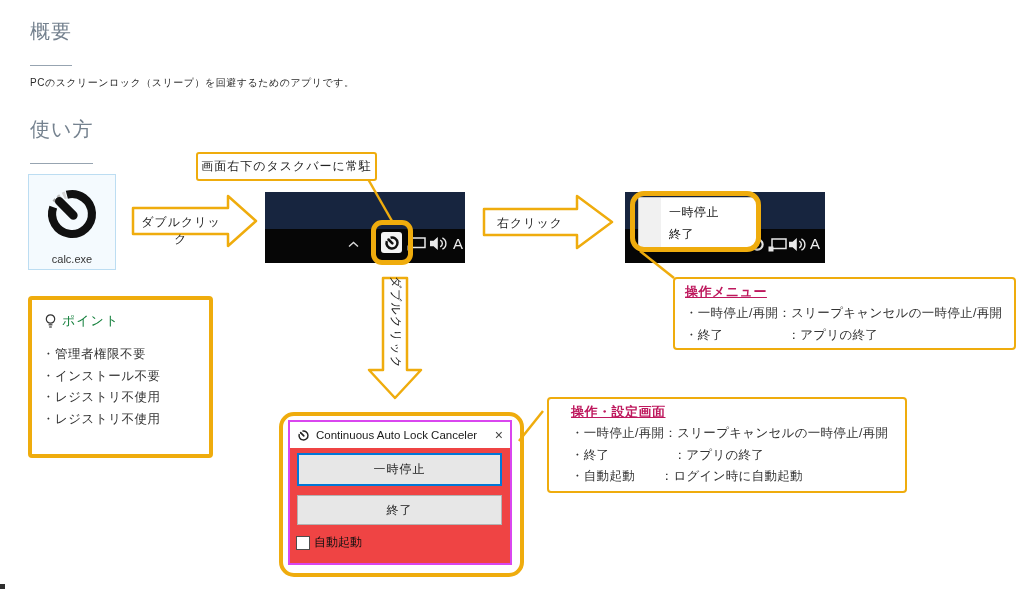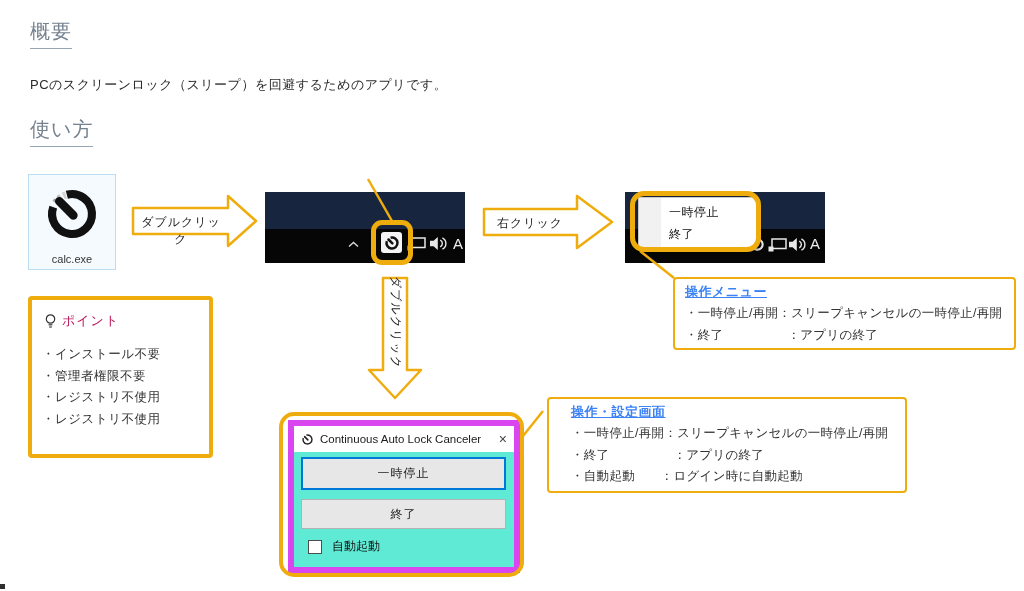--- a/index.html
+++ b/index.html
@@ -2,39 +2,39 @@
 <html><head>
 <meta charset="utf-8">
 <style>
   html,body{margin:0;padding:0;background:#ffffff;}
   .screen{position:relative;width:1024px;height:591px;background:#fff;overflow:hidden;
           font-family:"Liberation Sans","DejaVu Sans",sans-serif;color:#333;}
   .abs{position:absolute;}
 
   
   .h2{font-size:20px;color:#75828F;letter-spacing:1px;}
-  .h2 span{display:inline-block;padding-bottom:3px;border-bottom:1px solid #97A4B1;}
-  .desc{font-size:13px;color:#2b2b2b;letter-spacing:.5px;}
+  .h2 span{display:inline-block;padding-bottom:20px;border-bottom:1px solid #97A4B1;}
+  .desc{font-size:10px;color:#2b2b2b;letter-spacing:.5px;}
 
   
   svg.overlay{position:absolute;left:0;top:0;z-index:3;pointer-events:none;}
   .arrow-label{position:absolute;z-index:4;font-size:12px;color:#222;text-align:center;letter-spacing:1px;}
   .arrow-label.vert{transform:rotate(90deg);transform-origin:center center;}
 
   
   .callout{position:absolute;z-index:4;border:2px solid #EFAC0D;border-radius:3px;background:#fff;
            font-size:12px;color:#222;display:flex;align-items:center;justify-content:center;letter-spacing:1px;}
   .notebox{position:absolute;z-index:2;border:2px solid #EFAC0D;border-radius:4px;background:#fff;
            padding:4px 10px;font-size:12.5px;color:#333;}
-  .notebox .ntitle{font-weight:bold;text-decoration:underline;color:#3b82f6;font-size:13px;margin-bottom:2px;letter-spacing:.5px;}
+  .notebox .ntitle{font-weight:bold;text-decoration:underline;color:#be185d;font-size:13px;margin-bottom:2px;letter-spacing:.5px;}
   .notebox .nline{line-height:21.5px;white-space:pre;letter-spacing:.3px;}
 
   .pointsbox{position:absolute;z-index:2;border:4px solid #EFAC0D;border-radius:4px;background:#fff;
              padding:10px 10px;font-size:12.5px;color:#333;}
-  .pointsbox .ptitle{display:flex;align-items:center;gap:5px;margin:2px 0 14px 2px;font-size:13px;color:#be185d;letter-spacing:1px;}
+  .pointsbox .ptitle{display:flex;align-items:center;gap:5px;margin:2px 0 14px 2px;font-size:13px;color:#15803d;letter-spacing:1px;}
   .pointsbox .pitem{line-height:21.5px;letter-spacing:.5px;}
 
   
   .icon-card{position:absolute;left:28px;top:174px;width:86px;height:94px;background:#f4fafe;
              border:1px solid #BCDDF2;z-index:2;}
   .icon-card .iclabel{position:absolute;left:0;right:0;top:78px;text-align:center;font-size:11px;color:#333;}
 
   
   .taskbar{position:absolute;width:200px;height:71px;z-index:1;}
   .taskbar .desk{position:absolute;left:0;top:0;right:0;height:37px;background:#17253F;}
@@ -49,30 +49,30 @@
 
   
   .ctxmenu{position:absolute;left:638px;top:197px;width:117px;height:49px;background:#ffffff;
            border:1px solid #c9c9c9;box-shadow:2px 2px 4px rgba(0,0,0,.35);z-index:5;}
   .ctxmenu .gutter{position:absolute;left:0;top:0;bottom:0;width:22px;background:#f1f1f1;}
   .ctxmenu .mi{position:absolute;left:30px;font-size:12px;color:#111;letter-spacing:.5px;}
 
   
   .dlg-ring{position:absolute;left:279px;top:412px;width:237px;height:157px;border:4px solid #EFAC0D;
             border-radius:15px;z-index:6;}
-  .dialog{position:absolute;left:288px;top:420px;width:220px;height:141px;background:#5eead4;
-          border:6px solid #d946ef;z-index:5;}
+  .dialog{position:absolute;left:288px;top:420px;width:220px;height:141px;background:#ef4444;
+          border:2px solid #d946ef;z-index:5;}
   .dialog .tbar{position:absolute;left:0;top:0;right:0;height:26px;background:#fff;display:flex;align-items:center;padding:0 7px;box-sizing:border-box;}
   .dialog .ttl{font-size:11.5px;color:#1a1a1a;margin-left:6px;}
   .dialog .close{margin-left:auto;font-size:14px;color:#444;line-height:1;}
   .dialog .btn{position:absolute;left:7px;width:205px;background:#e7e7e7;display:flex;align-items:center;justify-content:center;
                font-size:12px;color:#1a1a1a;box-sizing:border-box;letter-spacing:1px;}
   .dialog .btn.focus{top:31px;height:33px;border:2px solid #0078D7;}
   .dialog .btn.plain{top:73px;height:30px;border:1px solid #B2B2B2;}
-  .dialog .chkrow{position:absolute;left:8px;top:112px;display:flex;align-items:center;gap:10px;padding-left:6px;}
+  .dialog .chkrow{position:absolute;left:0;top:112px;display:flex;align-items:center;gap:4px;padding-left:6px;}
   .dialog .chk{width:12px;height:12px;background:#fff;border:1px solid #4d4d4d;}
   .dialog .chklabel{font-size:12px;color:#111;}
 
   .corner-artifact{position:absolute;left:0;top:584px;width:5px;height:5px;background:#2e2e2e;z-index:1;}
 </style>
 </head>
 <body>
 
 <div class="screen">
 
@@ -90,20 +90,21 @@
     <polygon points="383,278 407,278 407,370 421,370 395,398 369,370 383,370" fill="#ffffff" stroke="#EFAC0D" stroke-width="2.5" stroke-linejoin="round"></polygon>
     <line x1="368" y1="179" x2="392" y2="221" stroke="#EFAC0D" stroke-width="2.5"></line>
     <line x1="640" y1="251" x2="674" y2="278" stroke="#EFAC0D" stroke-width="2.5"></line>
     <line x1="543" y1="411" x2="519" y2="441" stroke="#EFAC0D" stroke-width="2.5"></line>
   </svg>
 
   <div class="arrow-label" style="left:136px;top:214px;width:90px;">ダブルクリック</div>
   <div class="arrow-label" style="left:486px;top:215px;width:88px;">右クリック</div>
   <div class="arrow-label vert" style="left:347px;top:314px;width:96px;">ダブルクリック</div>
 
+  <div class="callout" style="left:196px;top:152px;width:177px;height:25px;">画面右下のタスクバーに常駐</div>
 
   <div class="icon-card">
     <svg class="abs" style="left:14px;top:10px;" width="58" height="58" viewBox="0 0 64 64">
       <path d="M 11.33 24.48 A 22 22 0 1 0 26.3 10.75" fill="none" stroke="#111" stroke-width="9"></path>
       <path d="M 25.2 11.1 A 22 22 0 0 0 22.4 12.2" fill="none" stroke="#d4d4d4" stroke-width="8"></path>
       <path d="M 20.0 13.6 A 22 22 0 0 0 17.6 15.4" fill="none" stroke="#bdbdbd" stroke-width="8"></path>
       <path d="M 15.7 17.3 A 22 22 0 0 0 13.8 19.7" fill="none" stroke="#a3a3a3" stroke-width="8"></path>
       <line x1="33.5" y1="33.5" x2="18" y2="18" stroke="#111" stroke-width="9.5" stroke-linecap="round"></line>
     </svg>
     <div class="iclabel">calc.exe</div>
@@ -111,22 +112,22 @@
 
   <div class="pointsbox" style="left:28px;top:296px;width:157px;height:134px;">
     <div class="ptitle">
       <svg width="13" height="15" viewBox="0 0 13 15">
         <circle cx="6.5" cy="5" r="4.2" fill="none" stroke="#333" stroke-width="1.2"></circle>
         <line x1="4.6" y1="10.8" x2="8.4" y2="10.8" stroke="#333" stroke-width="1.2"></line>
         <line x1="5.2" y1="13" x2="7.8" y2="13" stroke="#333" stroke-width="1.2"></line>
       </svg>
       <span>ポイント</span>
     </div>
+    <div class="pitem">・管理者権限不要</div>
     <div class="pitem">・インストール不要</div>
-    <div class="pitem">・管理者権限不要</div>
     <div class="pitem">・レジストリ不使用</div>
     <div class="pitem">・レジストリ不使用</div>
   </div>
 
   <div class="taskbar" style="left:265px;top:192px;">
     <div class="desk"></div>
     <div class="bar"></div>
   </div>
   <span class="tray-icon" style="left:348px;top:241px;">
     <svg width="11" height="7" viewBox="0 0 11 7">

